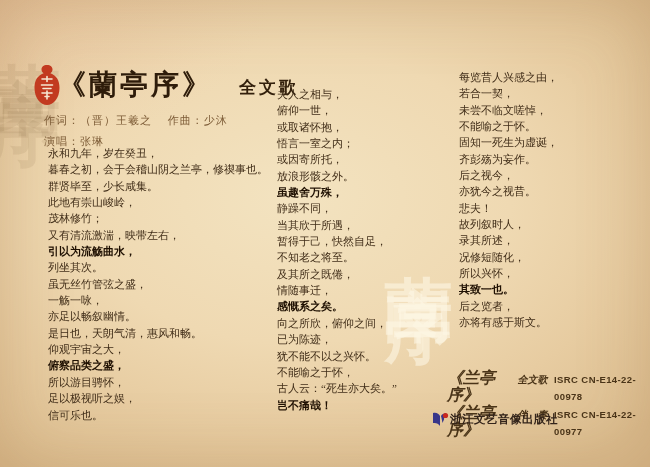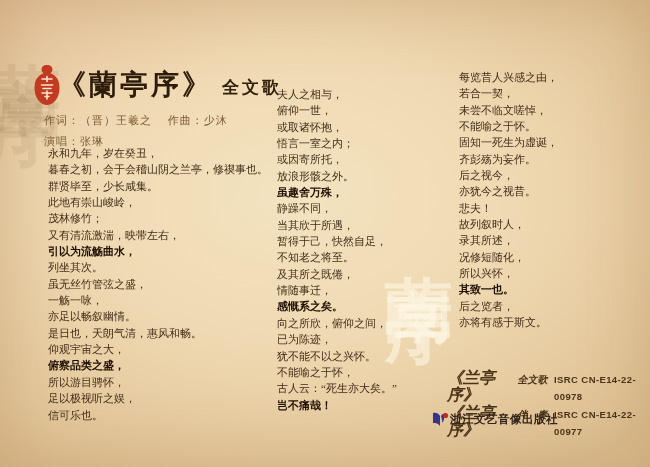--- a/index.html
+++ b/index.html
@@ -35,21 +35,21 @@
     color: rgba(253, 246, 228, 0.60);
   }
 
   
   .seal {
     position: absolute; left: 32px; top: 64px;
     width: 30px; height: 42px;
   }
   .title-row {
     position: absolute; left: 58px; top: 66px;
-    display: flex; align-items: flex-end;
+    display: flex; align-items: flex-end; gap: 17px;
   }
   .title-main {
     font-size: 28px; font-weight: bold;
     color: #2e1c0a; letter-spacing: 3px;
     line-height: 38px;
   }
   .title-sub {
     font-size: 17px; font-weight: bold;
     color: #33200c; letter-spacing: 3px;
     margin-left: 9px; line-height: 32px;

